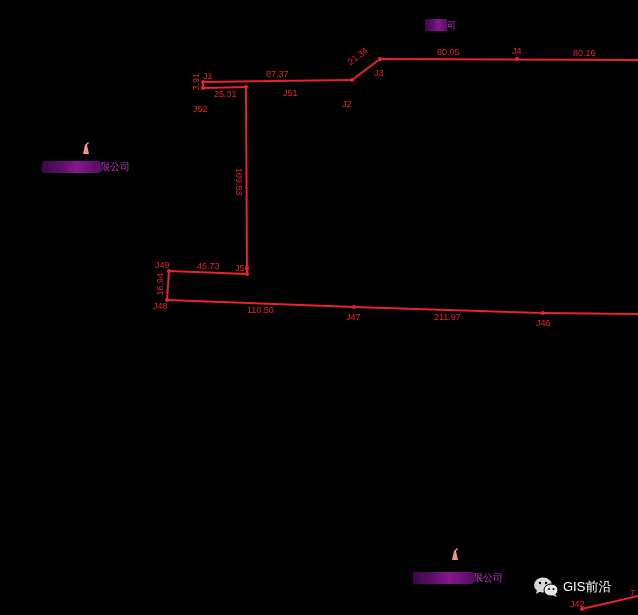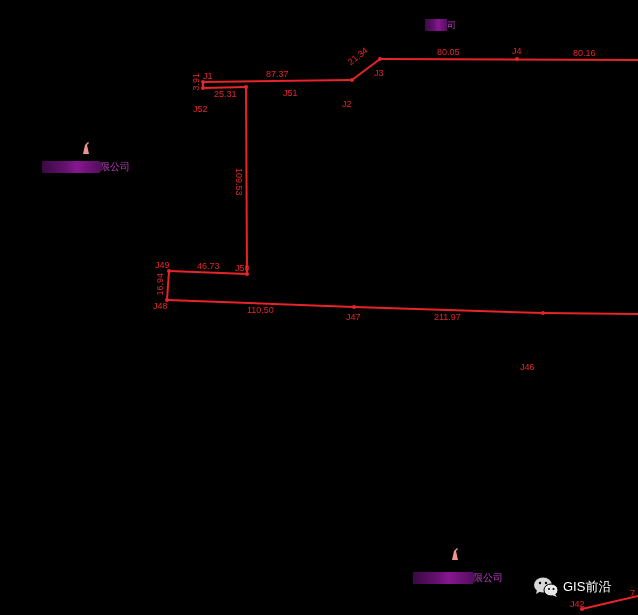--- a/index.html
+++ b/index.html
@@ -57,21 +57,21 @@
 <div class="lbl" style="left:203px;top:72px;">J1</div>
 <div class="lbl" style="left:193px;top:94px;margin-top:11px;">J52</div>
 <div class="lbl" style="left:236px;top:89px;margin-left:47px;">J51</div>
 <div class="lbl" style="left:342px;top:68px;margin-top:32px;">J2</div>
 <div class="lbl" style="left:374px;top:46px;margin-top:23px;">J3</div>
 <div class="lbl" style="left:512px;top:47px;">J4</div>
 <div class="lbl" style="left:235px;top:264px;">J50</div>
 <div class="lbl" style="left:155px;top:261px;">J49</div>
 <div class="lbl" style="left:153px;top:302px;">J48</div>
 <div class="lbl" style="left:346px;top:313px;">J47</div>
-<div class="lbl" style="left:520px;top:319px;margin-top:44px;">J46</div>
+<div class="lbl" style="left:536px;top:319px;">J46</div>
 <div class="lbl" style="left:570px;top:600px;">J42</div>
 
 <div class="lbl" style="left:266px;top:70px;">87.37</div>
 <div class="lbl vert-up" style="left:192px;top:73px;">3.91</div>
 <div class="lbl" style="left:214px;top:90px;">25.31</div>
 <div class="lbl" style="left:352px;top:58px;transform:rotate(-38deg);transform-origin:left bottom;">21.34</div>
 <div class="lbl" style="left:437px;top:48px;">80.05</div>
 <div class="lbl" style="left:573px;top:49px;">80.16</div>
 <div class="lbl vert" style="left:234px;top:168px;">109.53</div>
 <div class="lbl" style="left:197px;top:262px;">46.73</div>

